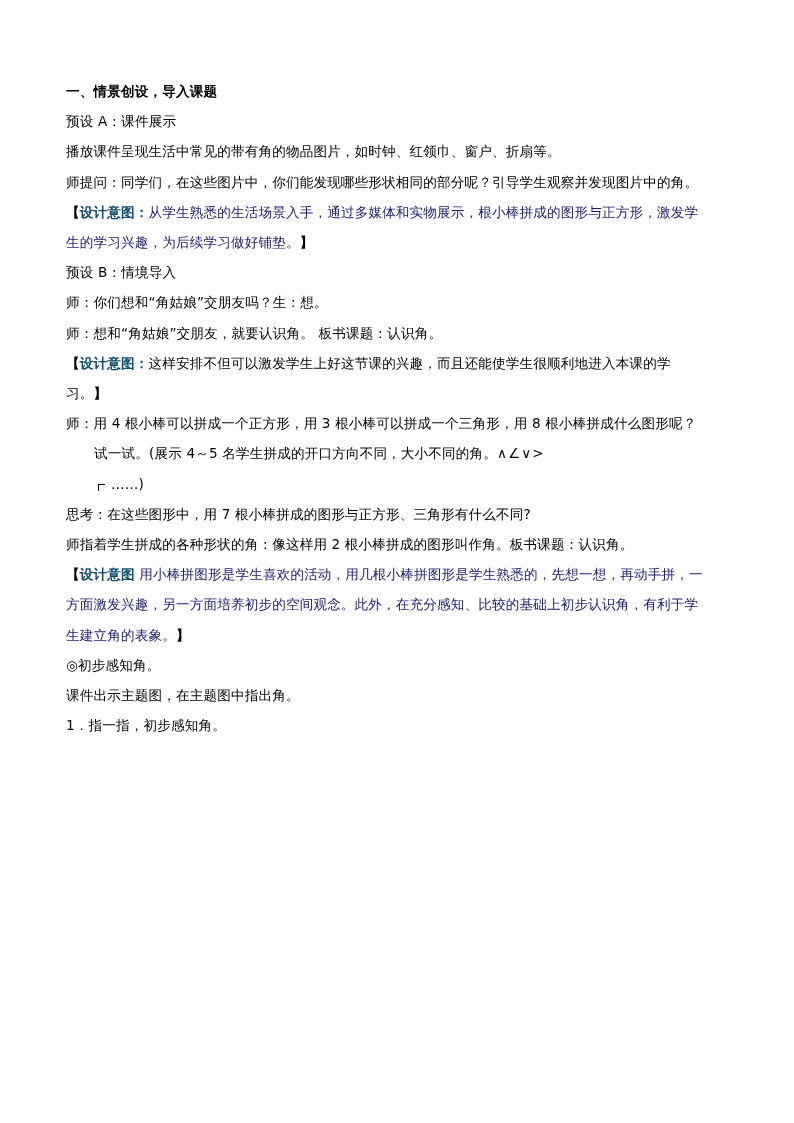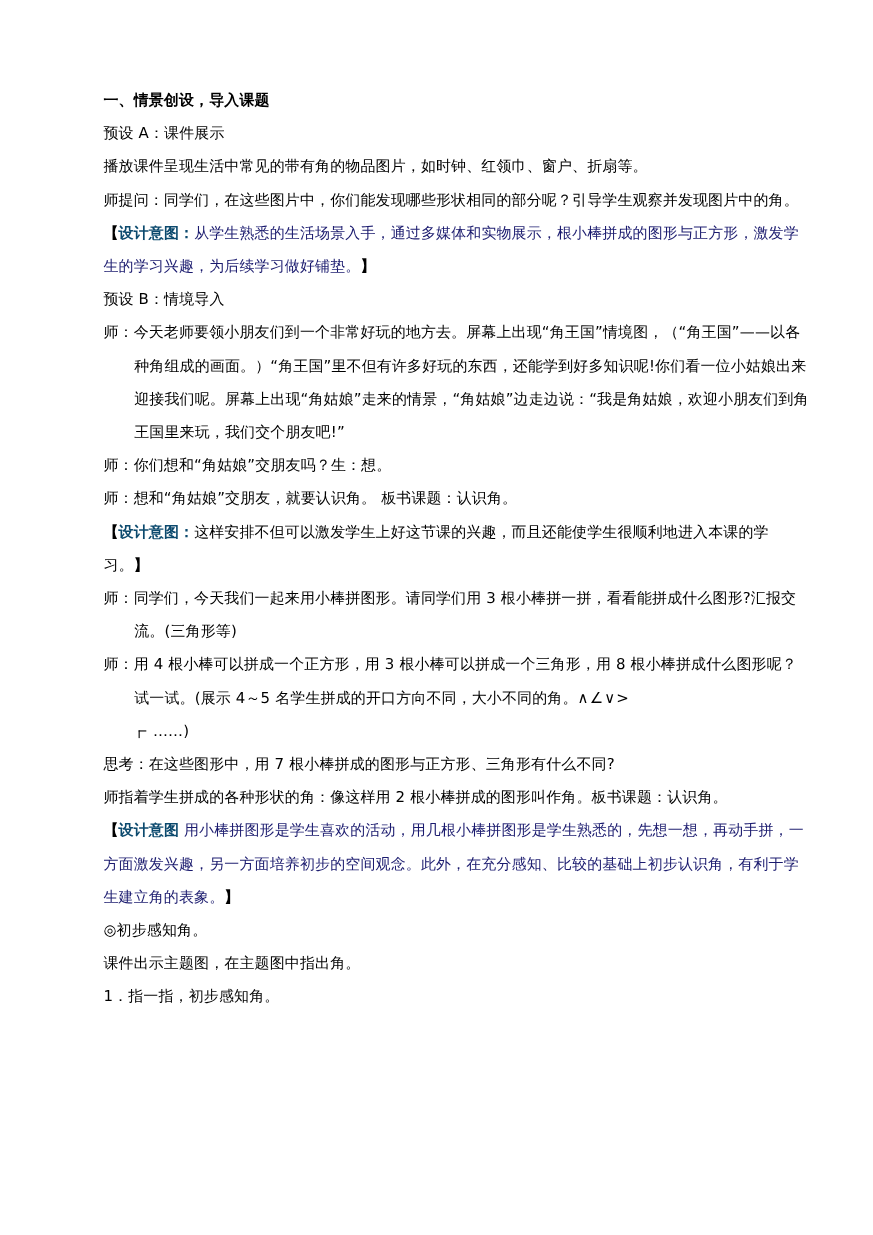--- a/index.html
+++ b/index.html
@@ -10,21 +10,21 @@
     body {
       width: 794px;
       height: 1123px;
       position: relative;
       overflow: hidden;
       font-family: "DejaVu Sans", "Liberation Sans", sans-serif;
       color: #000000;
     }
     .page {
       position: absolute;
-      left: 94px;
+      left: 66px;
       top: 76px;
       width: 642px;
       font-size: 13.6px;
       line-height: 30.2px;
       letter-spacing: 0.15px;
     }
     .line {
       margin: 0;
       padding: 0;
       white-space: normal;
@@ -68,26 +68,24 @@
 <div class="page">
 
   <p class="line heading">一、情景创设，导入课题</p>
 
   <p class="line">预设 A：课件展示</p>
   <p class="line">播放课件呈现生活中常见的带有角的物品图片，如时钟、红领巾、窗户、折扇等。</p>
   <p class="line">师提问：同学们，在这些图片中，你们能发现哪些形状相同的部分呢？引导学生观察并发现图片中的角。</p>
   <p class="line navy"><span class="bracket">【</span><span class="intent-label">设计意图</span><span class="intent-label">：</span><span>从学生熟悉的生活场景入手，通过多媒体和实物展示，根小棒拼成的图形与正方形，激发学生的学习兴趣，为后续学习做好铺垫。</span><span class="bracket">】</span></p>
 
   <p class="line">预设 B：情境导入</p>
-  <p class="line hang">师：今天老师要领小朋友们到一个非常好玩的地方去。屏幕上出现“角王国”情境图，（“角王国”——以各种角组成的画面。）“角王国”里不但有许多好玩的东西，还能学到好多知识呢!你们看一位小姑娘出来迎接我们呢。屏幕上出现“角姑娘”走来的情景，“角姑娘”边走边说：“我是角姑娘，欢迎小朋友们到角王国里来玩，我们交个朋友吧!”</p>
   <p class="line">师：你们想和“角姑娘”交朋友吗？生：想。</p>
   <p class="line">师：想和“角姑娘”交朋友，就要认识角。 板书课题：认识角。</p>
   <p class="line"><span class="bracket">【</span><span class="intent-label">设计意图</span><span class="intent-label">：</span><span>这样安排不但可以激发学生上好这节课的兴趣，而且还能使学生很顺利地进入本课的学习。</span><span class="bracket">】</span></p>
 
-  <p class="line hang">师：同学们，今天我们一起来用小棒拼图形。请同学们用 3 根小棒拼一拼，看看能拼成什么图形?汇报交流。(三角形等)</p>
   <p class="line hang"><span>师：用 4 根小棒可以拼成一个正方形，用 3 根小棒可以拼成一个三角形，用 8 根小棒拼成什么图形呢？试一试。(展示 4～5 名学生拼成的开口方向不同，大小不同的角。</span><span class="angle-glyphs">∧∠∨&gt;</span><br><span class="corner-icon"></span><span>……)</span></p>
   <p class="line">思考：在这些图形中，用 7 根小棒拼成的图形与正方形、三角形有什么不同?</p>
   <p class="line">师指着学生拼成的各种形状的角：像这样用 2 根小棒拼成的图形叫作角。板书课题：认识角。</p>
   <p class="line navy"><span class="bracket">【</span><span class="intent-label">设计意图</span><span> 用小棒拼图形是学生喜欢的活动，用几根小棒拼图形是学生熟悉的，先想一想，再动手拼，一方面激发兴趣，另一方面培养初步的空间观念。此外，在充分感知、比较的基础上初步认识角，有利于学生建立角的表象。</span><span class="bracket">】</span></p>
 
   <p class="line">◎初步感知角。</p>
   <p class="line">课件出示主题图，在主题图中指出角。</p>
   <p class="line">1．指一指，初步感知角。</p>
 
 </div>

